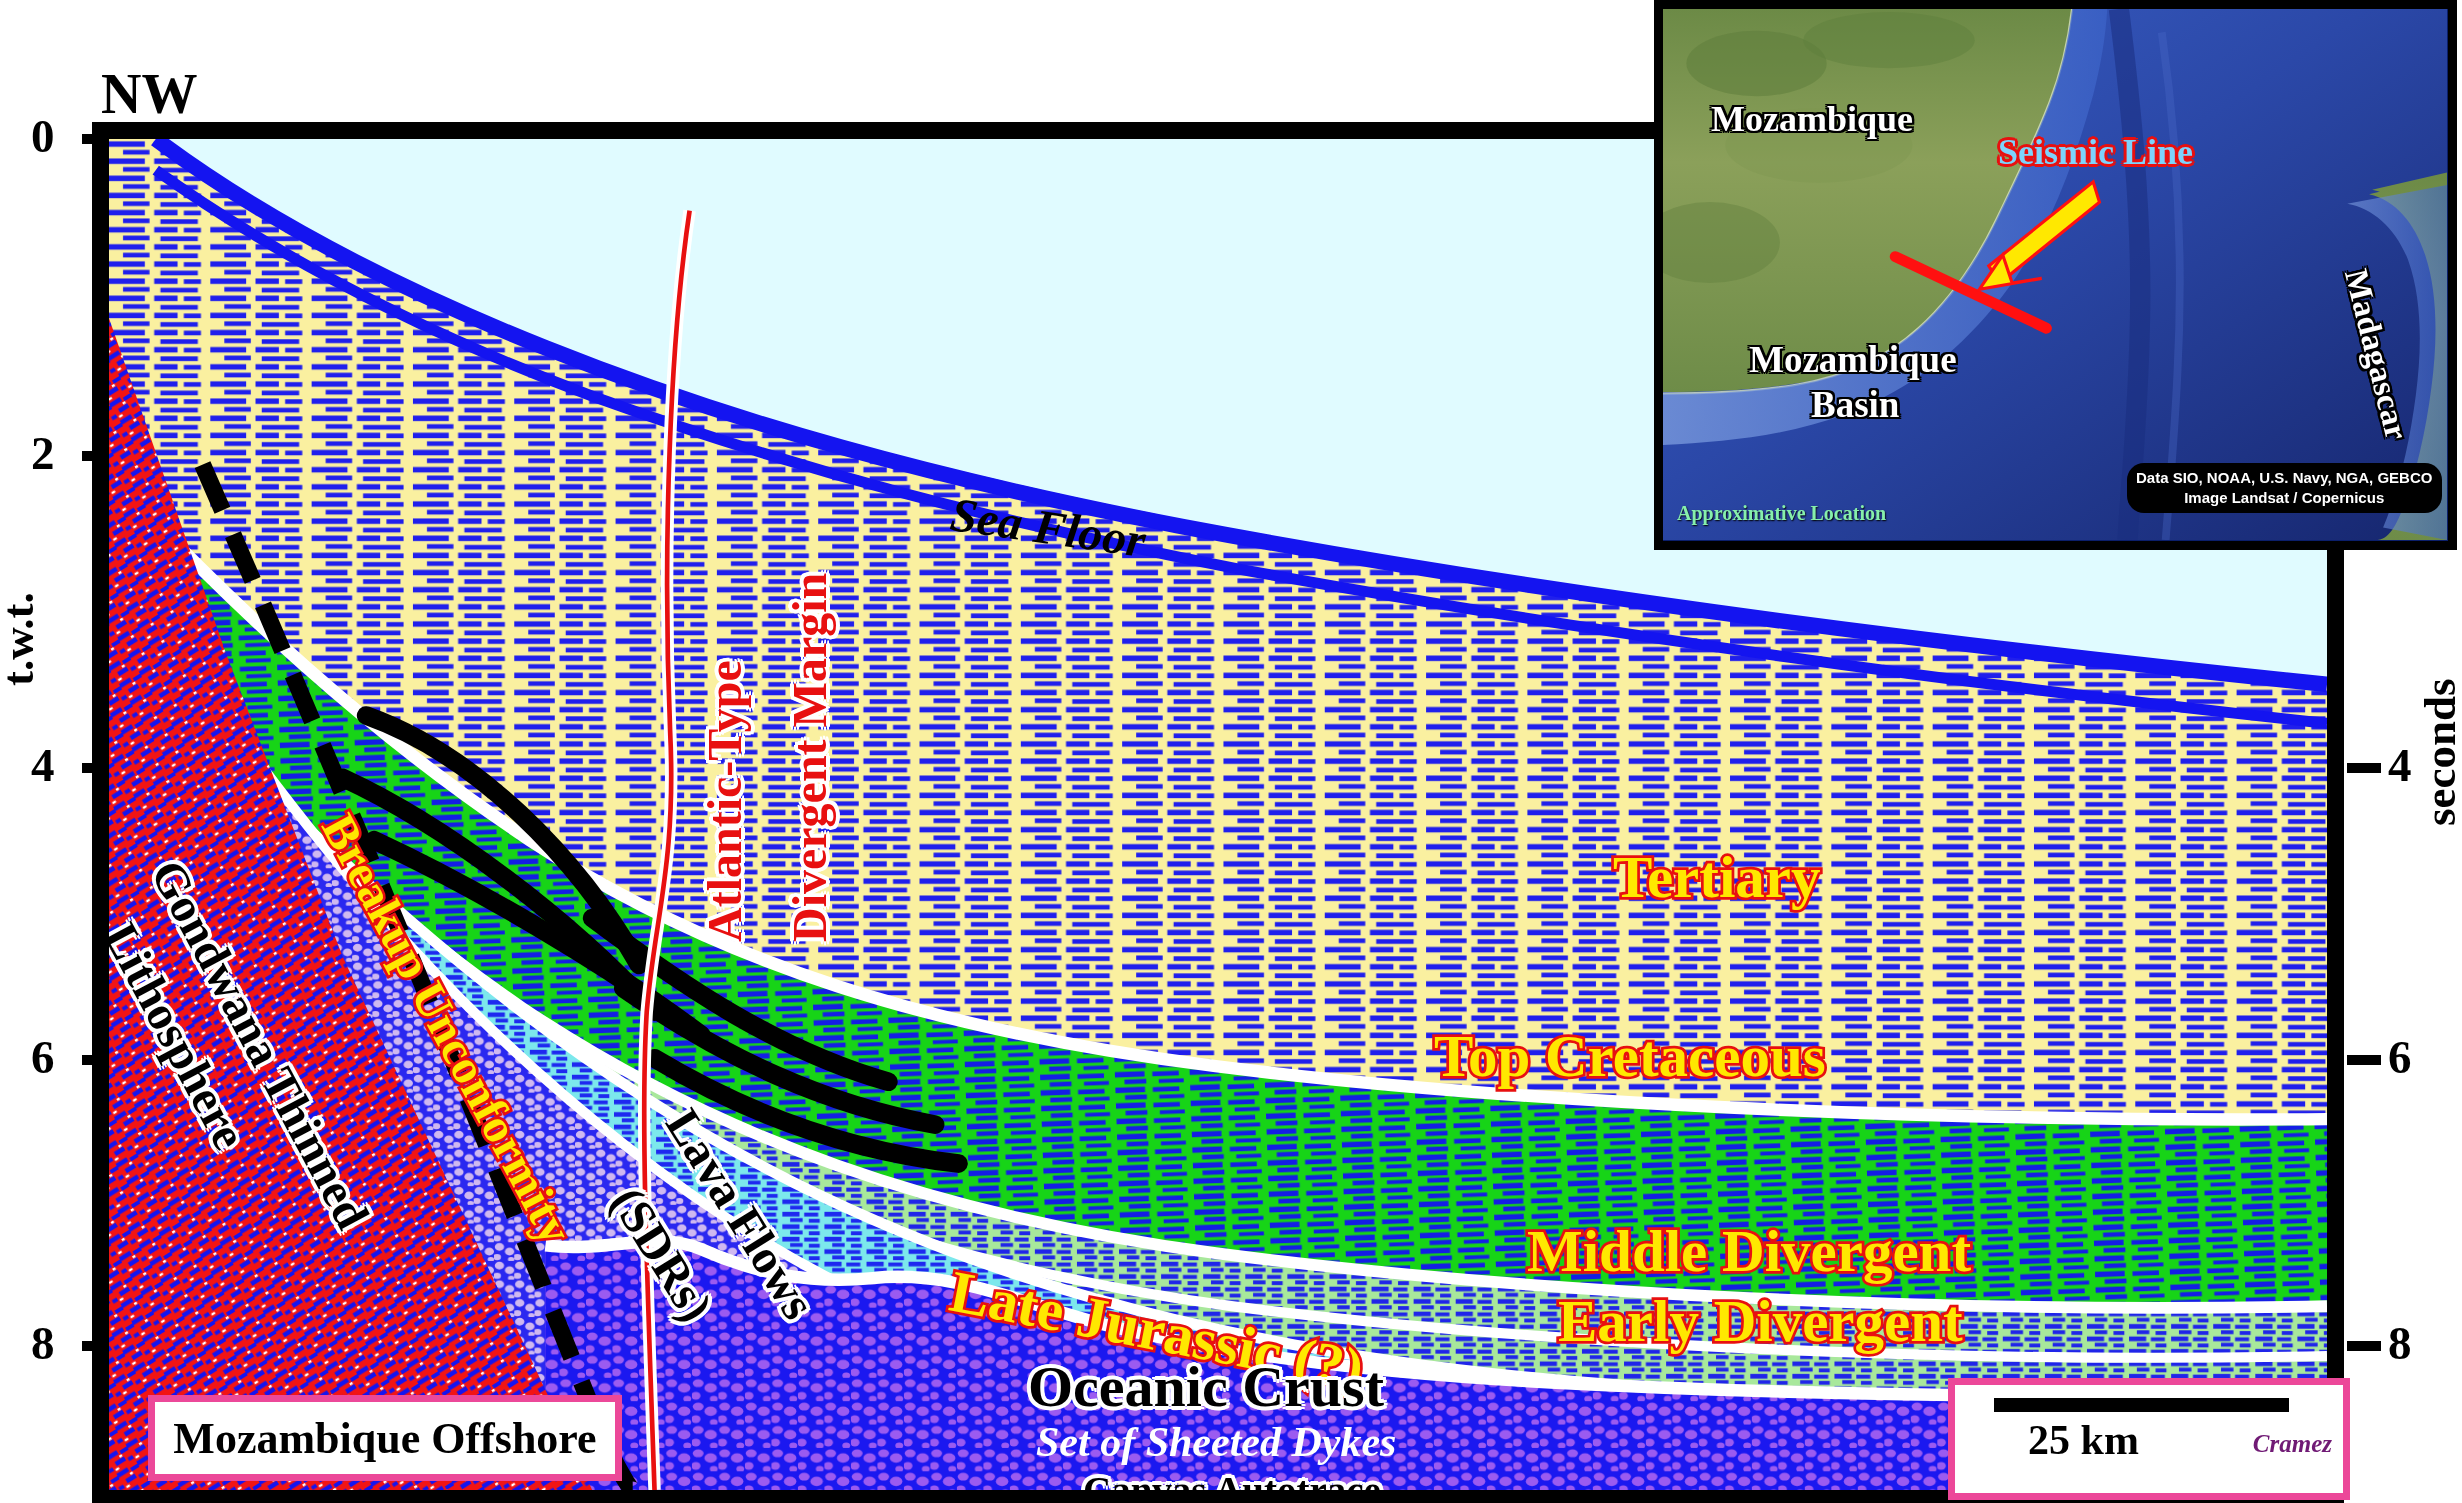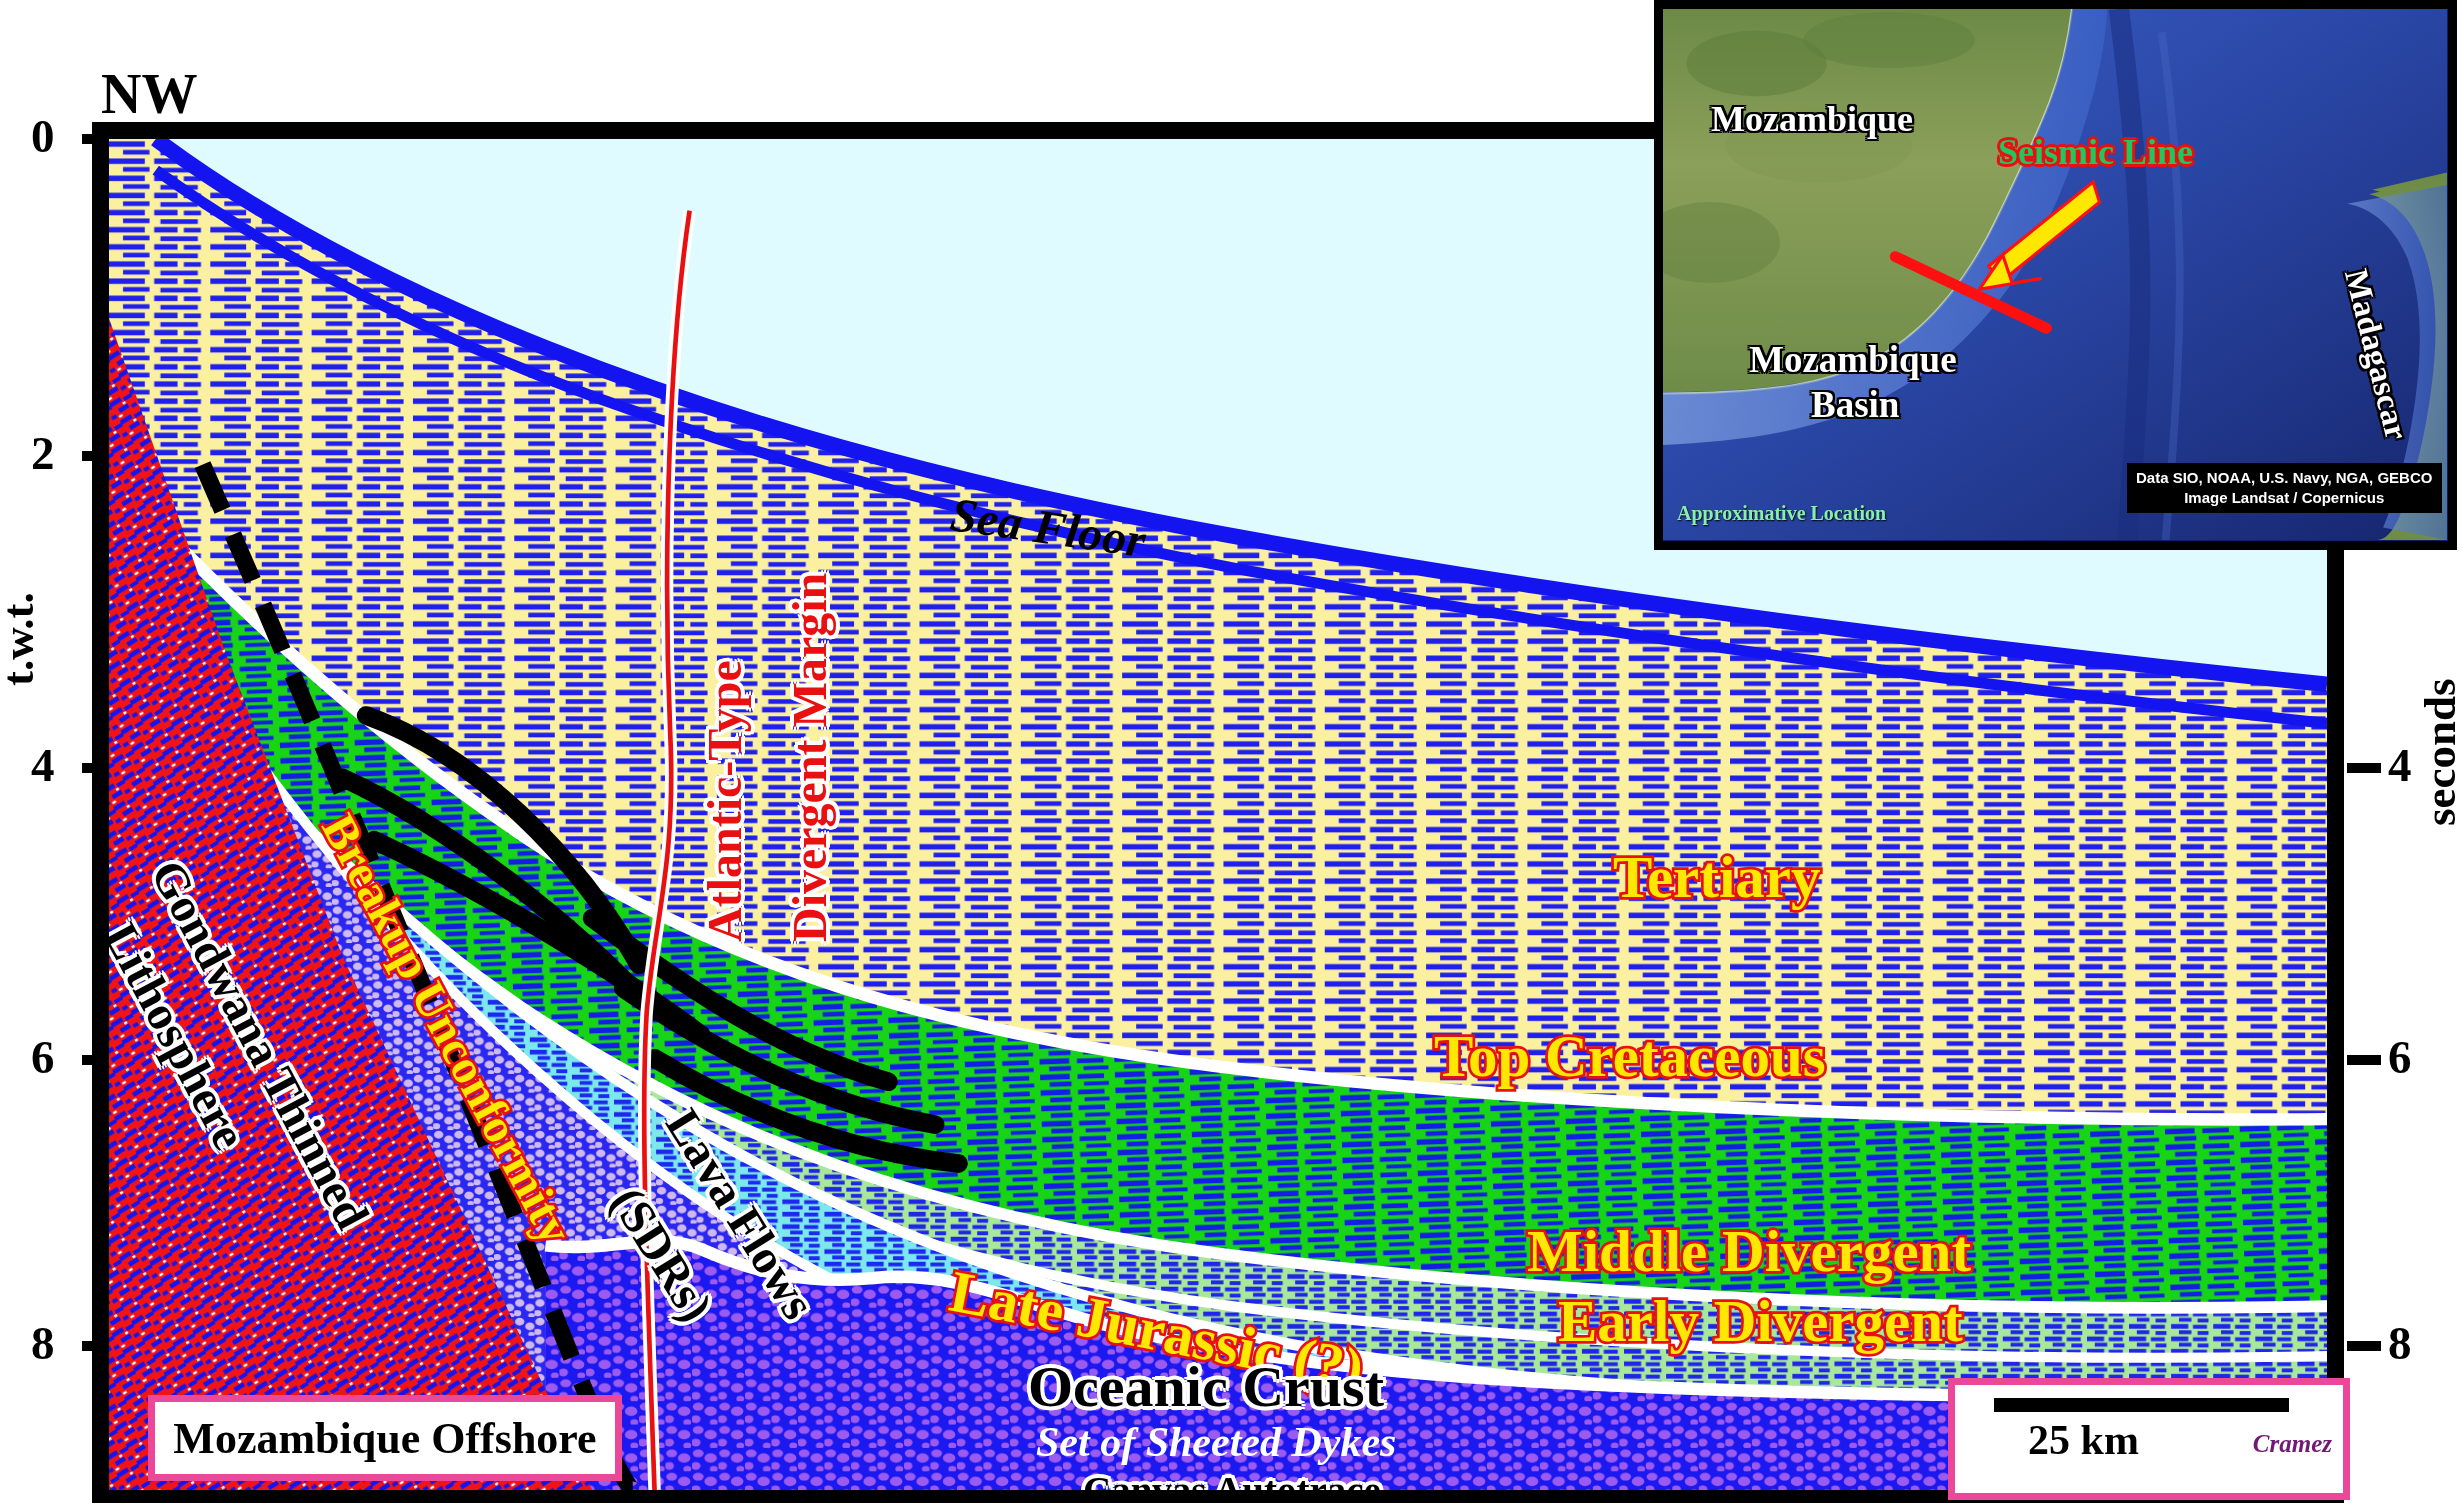--- a/index.html
+++ b/index.html
@@ -63,26 +63,26 @@
   #scale-credit{position:absolute;right:11px;top:45px;font-size:25px;
                 font-weight:bold;font-style:italic;color:#701a75;}
 
   
   #inset{position:absolute;left:1654px;top:0px;width:803px;height:550px;
          border:9.4px solid #000;box-sizing:border-box;overflow:hidden;background:#0b1f6b;}
   #inset-inner{position:absolute;inset:0;overflow:hidden;}
   .map-lbl{position:absolute;white-space:nowrap;font-weight:bold;line-height:1;}
   .map-white{color:#fff;text-shadow:-2.3px -2.3px 0 #000,2.3px -2.3px 0 #000,-2.3px 2.3px 0 #000,
               2.3px 2.3px 0 #000,-2.3px 0 0 #000,2.3px 0 0 #000,0 -2.3px 0 #000,0 2.3px 0 #000;}
-  .map-yellow{color:#22c55e;text-shadow:-2.3px -2.3px 0 #E81010,2.3px -2.3px 0 #E81010,
+  .map-yellow{color:#7dd3fc;text-shadow:-2.3px -2.3px 0 #E81010,2.3px -2.3px 0 #E81010,
               -2.3px 2.3px 0 #E81010,2.3px 2.3px 0 #E81010,-3.1px 0 0 #E81010,3.1px 0 0 #E81010,
               0 -3.1px 0 #E81010,0 3.1px 0 #E81010;}
   #map-attrib{position:absolute;right:6.2px;bottom:28px;background:#000;color:#fff;
               font-family:"Liberation Sans", sans-serif;font-size:15px;font-weight:bold;
-              text-align:center;padding:4.7px 9.4px;line-height:1.35;}
+              text-align:center;padding:4.7px 9.4px;line-height:1.35;border-radius:17px;}
   #map-approx{position:absolute;left:14px;bottom:15.6px;color:#86efac;font-size:20px;
               font-weight:bold;text-shadow:0.8px 0.8px 1.6px #000;}
 </style>
 </head>
 <body>
 
 <div id="figure">
 
   <div id="nw-label">NW</div>
 

